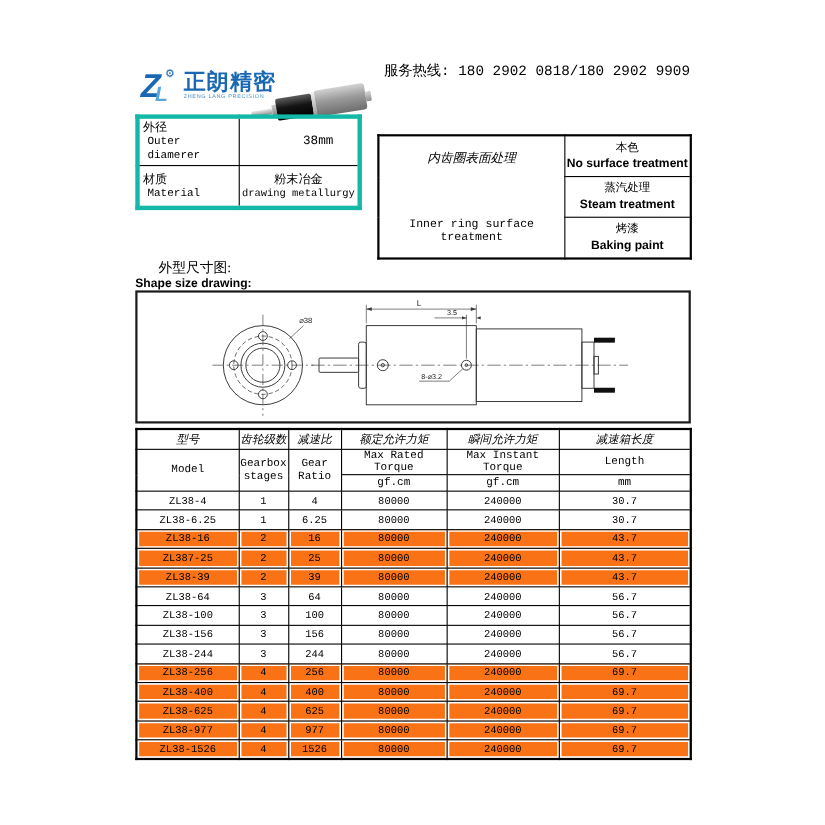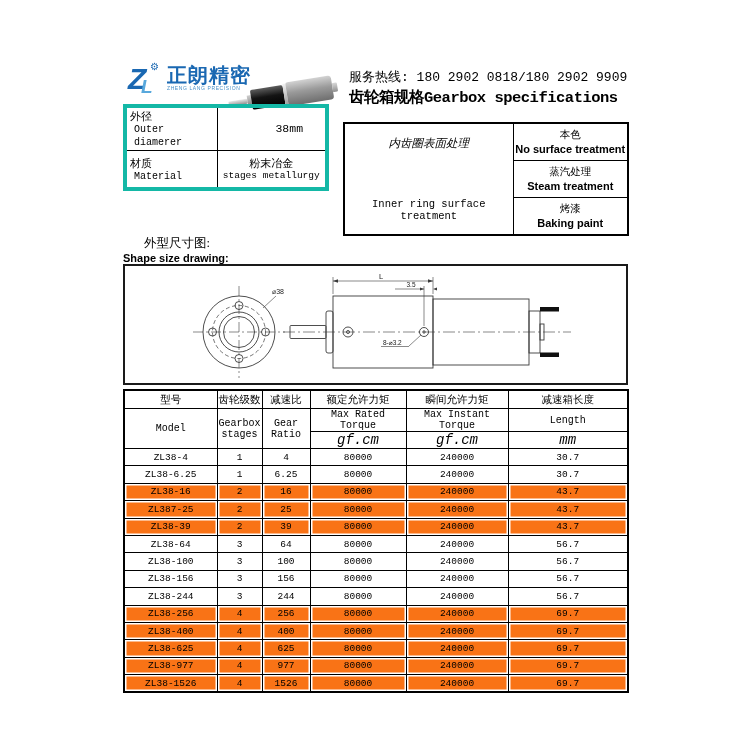--- a/index.html
+++ b/index.html
@@ -26,21 +26,21 @@
   .p-shaft{width:19px;height:5px;background:linear-gradient(#e8e8e8,#909090);border-radius:1px;}
   .p-collar{width:4px;height:11px;background:linear-gradient(#cfcfcf,#7c7c7c);}
   .p-black{width:33px;height:20px;background:linear-gradient(#5d5d5d,#141414 45%,#000);
            border-radius:2px;}
   .p-ring{width:3px;height:22px;background:linear-gradient(#f2f2f2,#9a9a9a);}
   .p-gray{width:46px;height:24px;border-radius:2px 3px 3px 2px;
           background:linear-gradient(#d2d2d2,#9a9a9a 45%,#6e6e6e);}
   .p-tip{width:5px;height:9px;background:linear-gradient(#d8d8d8,#8f8f8f);border-radius:1px;}
 
   
-  .hotline{position:absolute;left:349px;top:68px;font-size:13px;
+  .hotline{position:absolute;left:349px;top:55px;font-size:13px;
            font-family:"Liberation Mono","DejaVu Sans Mono",monospace;white-space:nowrap;}
   .title{position:absolute;left:349px;top:87px;font-size:15.5px;font-weight:bold;
          font-family:"Liberation Mono","DejaVu Sans Mono",monospace;white-space:nowrap;letter-spacing:-0.5px;}
 
   
   table{border-collapse:collapse;table-layout:fixed;}
   td{border:1px solid #000;overflow:hidden;}
   .spec{position:absolute;left:123px;top:104px;width:202px;border:4px solid #14b8a6;}
   .spec td{height:34px;vertical-align:middle;}
   .spec .lbl{padding:1px 2px 1px 3px;}
@@ -69,23 +69,23 @@
   .draw-head-en{position:absolute;left:123px;top:252px;font-size:11px;font-weight:600;
                 font-family:"Liberation Sans","DejaVu Sans",sans-serif;}
   .draw-box{position:absolute;left:123px;top:264px;width:501px;height:117px;
             border:2px solid #1a1a1a;background:#fff;}
 
   
   .model-table{position:absolute;left:123px;top:389px;width:504px;border:2px solid #000;
                font-family:"Liberation Mono","DejaVu Sans Mono",monospace;}
   .model-table td{text-align:center;vertical-align:middle;padding:0;}
   .model-table .h1 td{height:17px;font-size:10.5px;
-                      font-family:"Liberation Serif","DejaVu Serif",serif;}
+                      font-family:"Liberation Serif","DejaVu Serif",serif;font-style:italic;}
   .model-table .h2 td{height:19px;font-size:10px;}
-  .model-table .h3 td{height:14px;font-size:14px;font-style:italic;}
+  .model-table .h3 td{height:14px;font-size:10px;}
   .model-table .tiny{font-size:5.5px;}
   .model-table tbody td{height:16.4px;font-size:9.5px;}
   .model-table tbody tr.hl td{background:#f97316;box-shadow:inset 0 0 0 1.5px #fff;}
 </style>
 </head>
 <body>
 
 <div class="page">
 
   <div class="logo">
@@ -105,21 +105,20 @@
       <div class="p-shaft"></div>
       <div class="p-collar"></div>
       <div class="p-black"></div>
       <div class="p-ring"></div>
       <div class="p-gray"></div>
       <div class="p-tip"></div>
     </div>
   </div>
 
   <div class="hotline">服务热线: 180 2902 0818/180 2902 9909</div>
-  <div class="title">齿轮箱规格Gearbox specifications</div>
 
   <table class="spec">
     <colgroup>
         <col style="width:92px">
         <col style="width:110px">
       </colgroup>
     <tbody>
         <tr>
       <td class="lbl">
         <span class="lbl-cn">外径</span>
@@ -129,21 +128,21 @@
         <span class="val-en val-one">38mm</span>
       </td>
     </tr>
     <tr>
       <td class="lbl">
         <span class="lbl-cn">材质</span>
         <span class="lbl-en">Material</span>
       </td>
       <td class="val">
         <span class="val-cn">粉末冶金</span>
-        <span class="val-en">stages metallurgy</span>
+        <span class="val-en">drawing metallurgy</span>
       </td>
     </tr>
   </tbody>
     </table>
 
   <table class="treat">
     <colgroup>
         <col style="width:169px">
         <col style="width:115px">
       </colgroup>

